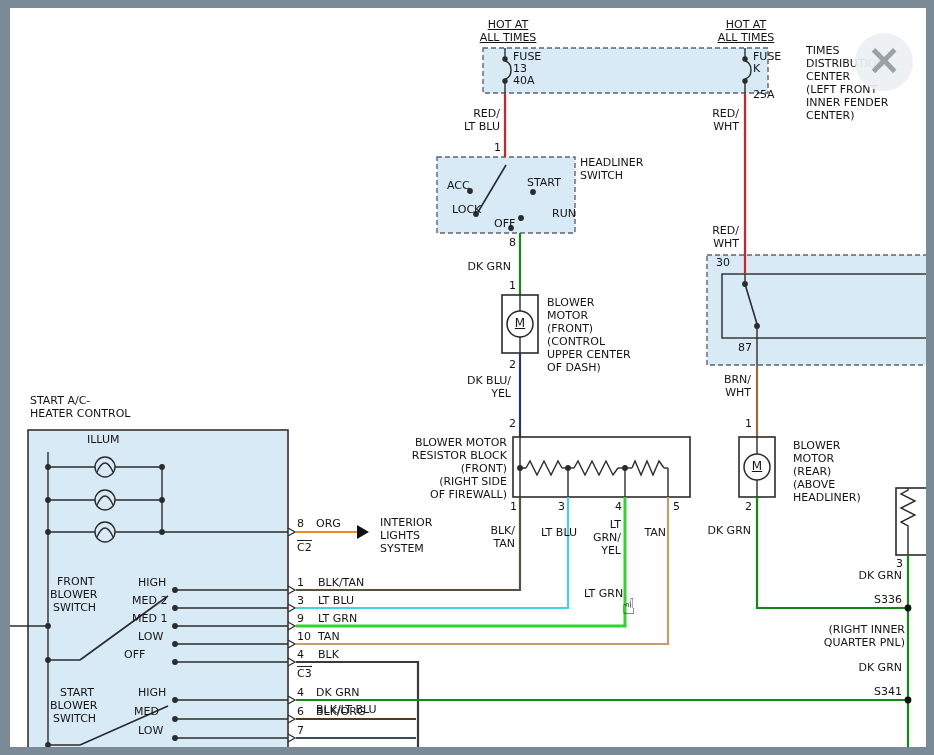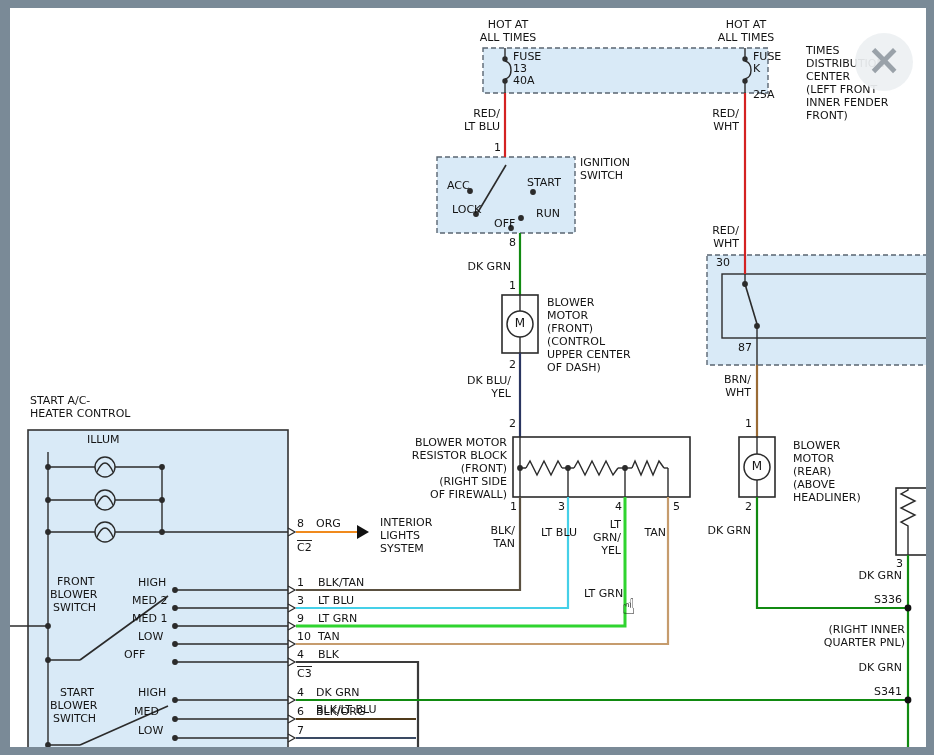--- a/index.html
+++ b/index.html
@@ -6,21 +6,21 @@
   .screen{position:relative;width:934px;height:755px;background:#ffffff;overflow:hidden;
           font-family:"DejaVu Sans",sans-serif;}
   .border-strip{position:absolute;background:#7a8a97;z-index:40;}
   .b-top{left:0;top:0;width:934px;height:8px;}
   .b-left{left:0;top:0;width:10px;height:755px;}
   .b-right{left:926px;top:0;width:8px;height:755px;}
   .b-bottom{left:0;top:747px;width:934px;height:8px;}
   svg.wires{position:absolute;left:0;top:0;z-index:5;}
   .lbl{position:absolute;font-size:11px;line-height:1.05;color:#141414;white-space:nowrap;z-index:10;}
   .r{transform:translateX(-100%);}
-  .c{transform:translateX(-50%);}
+  .c{transform:translateX(-50%);text-decoration:underline;}
   .conn{border-top:1px solid #222;padding-top:1px;}
   .mlabel{font-size:12px;}
   .close-btn{position:absolute;left:855px;top:33px;width:58px;height:58px;border-radius:50%;
              background:rgba(237,240,242,.93);z-index:60;display:flex;align-items:center;
              justify-content:center;cursor:pointer;}
   .close-btn span{font-size:42px;font-weight:bold;color:#9aa2a9;margin-top:-5px;}
   .cursor{position:absolute;left:622px;top:594px;font-size:22px;color:#111;z-index:30;}
 </style>
 </head>
 <body>
@@ -190,32 +190,32 @@
   <div class="lbl" style="left:513px;top:63px">13</div>
   <div class="lbl" style="left:513px;top:75px">40A</div>
   <div class="lbl" style="left:753px;top:51px">FUSE</div>
   <div class="lbl" style="left:753px;top:63px">K</div>
   <div class="lbl" style="left:753px;top:89px">25A</div>
   <div class="lbl" style="left:806px;top:45px">TIMES</div>
   <div class="lbl" style="left:806px;top:58px">DISTRIBUTION</div>
   <div class="lbl" style="left:806px;top:71px">CENTER</div>
   <div class="lbl" style="left:806px;top:84px">(LEFT FRONT</div>
   <div class="lbl" style="left:806px;top:97px">INNER FENDER</div>
-  <div class="lbl" style="left:806px;top:110px">FRONT)</div>
+  <div class="lbl" style="left:806px;top:110px">CENTER)</div>
 
   <div class="lbl r" style="left:500px;top:108px">RED/</div>
   <div class="lbl r" style="left:500px;top:121px">LT BLU</div>
   <div class="lbl r" style="left:501px;top:142px">1</div>
-  <div class="lbl" style="left:580px;top:157px">IGNITION</div>
+  <div class="lbl" style="left:580px;top:157px">HEADLINER</div>
   <div class="lbl" style="left:580px;top:170px">SWITCH</div>
   <div class="lbl" style="left:447px;top:180px">ACC</div>
   <div class="lbl" style="left:527px;top:177px">START</div>
   <div class="lbl" style="left:452px;top:204px">LOCK</div>
   <div class="lbl" style="left:494px;top:218px">OFF</div>
-  <div class="lbl" style="left:536px;top:208px">RUN</div>
+  <div class="lbl" style="left:552px;top:208px">RUN</div>
   <div class="lbl r" style="left:516px;top:237px">8</div>
   <div class="lbl r" style="left:511px;top:261px">DK GRN</div>
   <div class="lbl r" style="left:516px;top:280px">1</div>
   <div class="lbl c mlabel" style="left:520px;top:317px">M</div>
   <div class="lbl" style="left:547px;top:297px">BLOWER</div>
   <div class="lbl" style="left:547px;top:310px">MOTOR</div>
   <div class="lbl" style="left:547px;top:323px">(FRONT)</div>
   <div class="lbl" style="left:547px;top:336px">(CONTROL</div>
   <div class="lbl" style="left:547px;top:349px">UPPER CENTER</div>
   <div class="lbl" style="left:547px;top:362px">OF DASH)</div>

